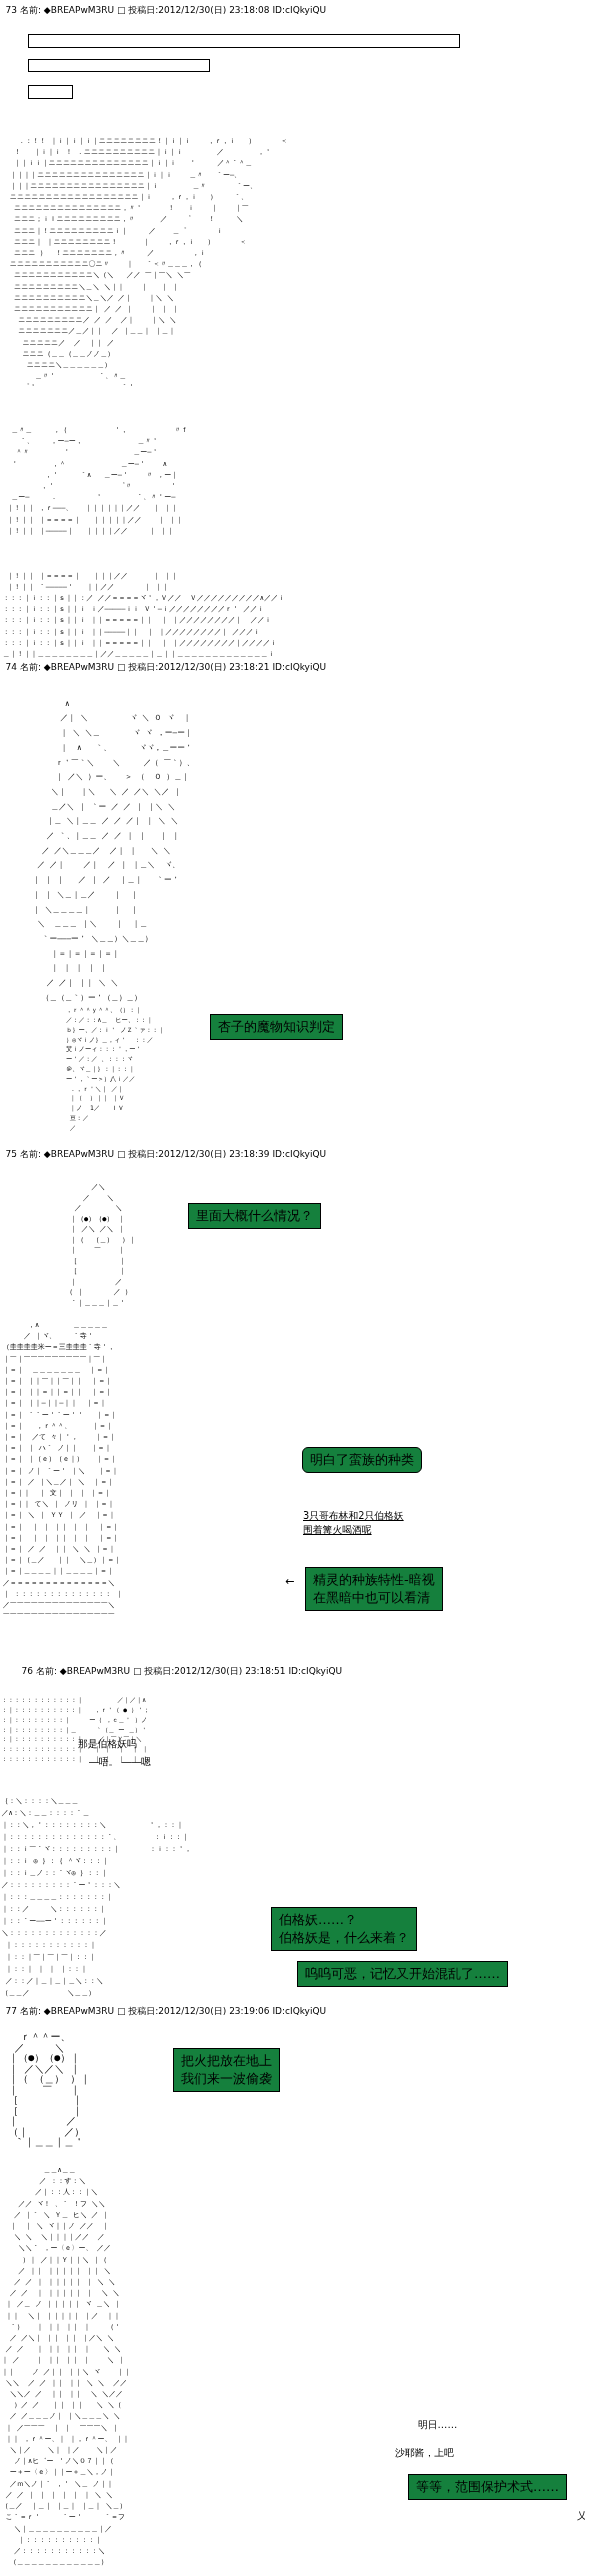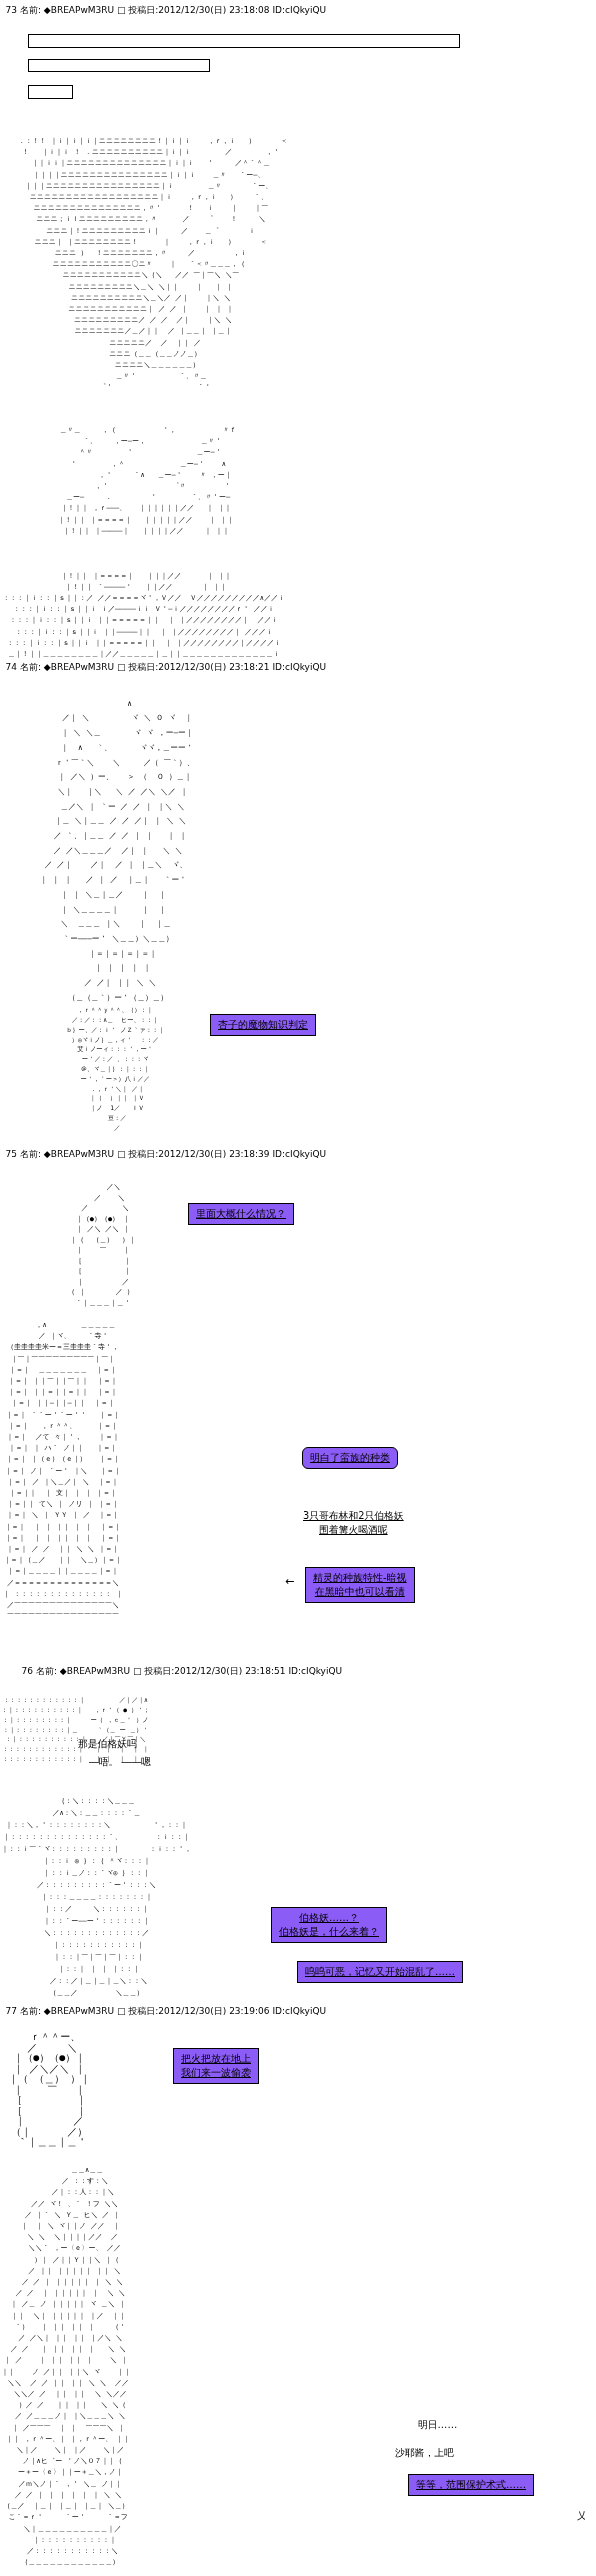--- a/index.html
+++ b/index.html
@@ -1,33 +1,32 @@
 <!DOCTYPE html>
 <html style="font-size:11.2px"><head>
 <meta charset="utf-8">
 <style>
   html,body{margin:0;padding:0;background:#ffffff;}
   #screen{
     position:relative;width:585px;height:2576px;background:#ffffff;
     overflow:hidden;color:#000;
     font-family:"DejaVu Sans","Liberation Sans",sans-serif;
-    text-align:center;
   }
   .post-header{
     position:absolute;font-size:9px;letter-spacing:0;white-space:pre;
     font-family:"DejaVu Sans","Liberation Sans",sans-serif;color:#000;
   }
   .aa{
     position:absolute;font-family:"DejaVu Sans Mono","Liberation Mono",monospace;
     font-size:7px;line-height:11.2px;white-space:pre;color:#000;
   }
   .aa.small{font-size:6.3px;line-height:9.8px;}
   .bubble{
-    position:absolute;border:1.4px solid #000;background:#8b5cf6;
-    padding:2.8px 7px;font-size:10px;line-height:1.4;white-space:pre-line;text-decoration:underline;
+    position:absolute;border:1.4px solid #000;background:#15803d;
+    padding:2.8px 7px;font-size:13px;line-height:1.4;white-space:pre-line;
   }
   .plain-text{
     position:absolute;font-size:9.8px;line-height:1.4;white-space:pre-line;color:#000;
   }
   .empty-box{position:absolute;border:1.4px solid #000;background:#fff;}
   .arrow{position:absolute;font-size:11.2px;color:#000;}
 </style>
 </head>
 <body>
 

